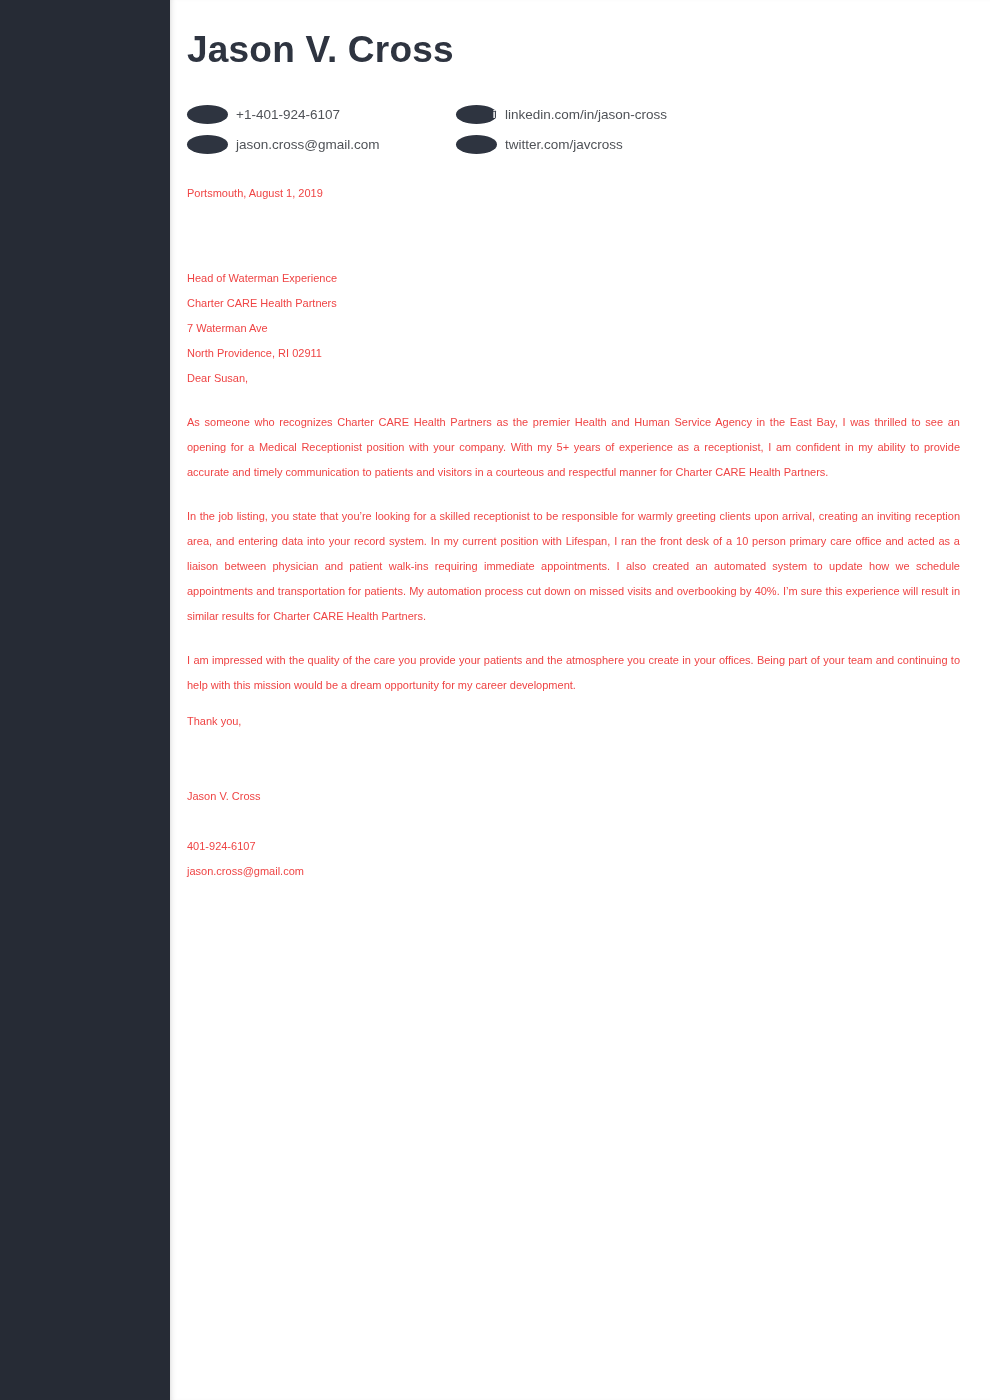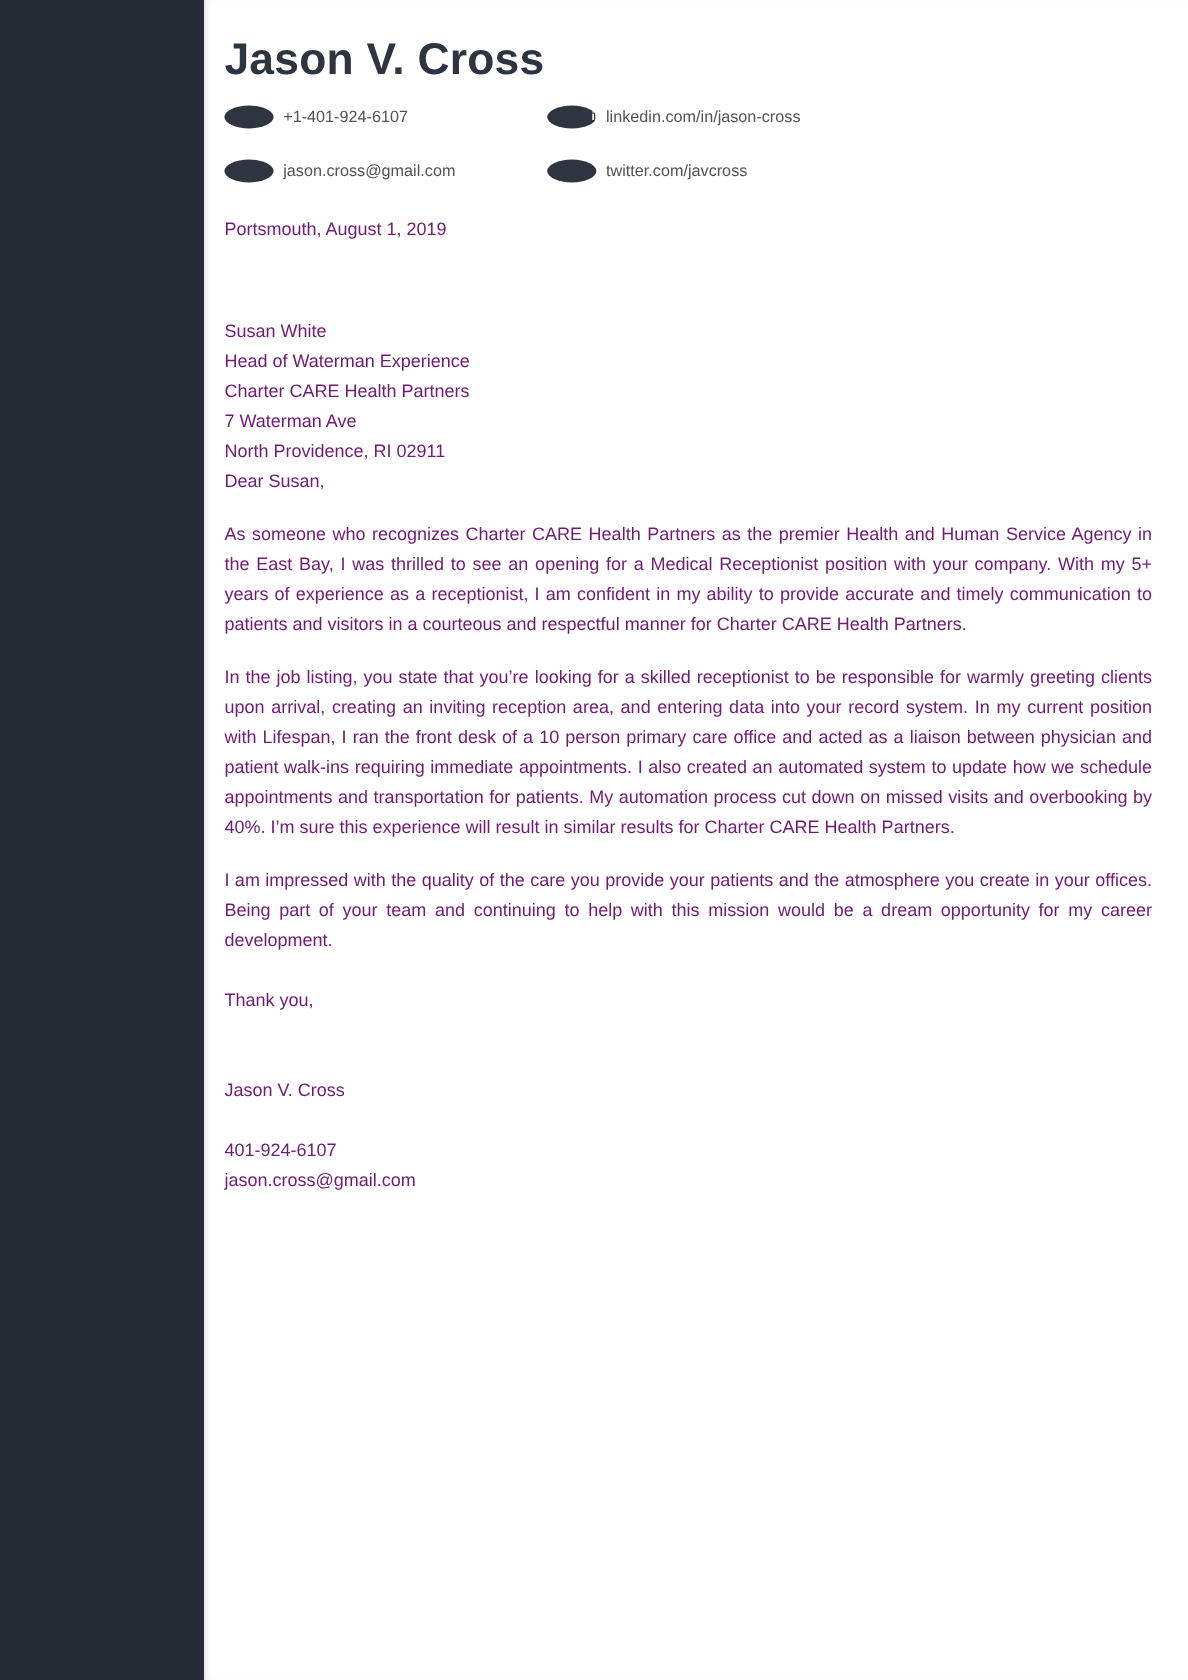--- a/index.html
+++ b/index.html
@@ -27,26 +27,26 @@
 
   .name {
     font-size: 37px;
     font-weight: 800;
     line-height: 44px;
     color: #2e3440;
     letter-spacing: 0.2px;
   }
 
   .contact-grid {
-    margin-top: 16px;
+    margin-top: 33px;
     display: grid;
     grid-template-columns: 269px auto;
     grid-template-rows: repeat(2, 19px);
     grid-auto-flow: column;
-    row-gap: 26px;
+    row-gap: 11px;
   }
   .contact-item { display: flex; align-items: center; }
   .badge {
     width: 19px; height: 19px;
     border-radius: 50%;
     background: #2e3440;
     display: flex; align-items: center; justify-content: center;
     flex: 0 0 19px;
     padding-left: 41px;
   }
@@ -55,31 +55,31 @@
     color: #ffffff; font-size: 10px; font-weight: 700;
     line-height: 1; letter-spacing: -0.3px;
     font-family: "Liberation Sans", sans-serif;
   }
   .contact-item .txt {
     margin-left: 8px;
     font-size: 13.5px;
     color: #4f5257;
   }
 
-  .body-text { font-size: 15px; color: #701a75; line-height: 25px; }
+  .body-text { font-size: 11px; color: #ef4444; line-height: 25px; }
 
   .date-line { margin-top: 27px; }
 
   .recipient { margin-top: 60px; }
 
   .salutation { }
 
   .para { margin-top: 19px; text-align: justify; }
 
-  .closing { margin-top: 25px; }
+  .closing { margin-top: 11px; }
 
   .sig-name { margin-top: 50px; }
 
   .sig-contact { margin-top: 25px; }
 </style>
 </head>
 <body>
 
 <div class="canvas">
 
@@ -124,21 +124,20 @@
           </svg>
         </span>
         <span class="txt">twitter.com/javcross</span>
       </div>
 
     </div>
 
     <div class="body-text date-line">Portsmouth, August 1, 2019</div>
 
     <div class="body-text recipient">
-      <div>Susan White</div>
       <div>Head of Waterman Experience</div>
       <div>Charter CARE Health Partners</div>
       <div>7 Waterman Ave</div>
       <div>North Providence, RI 02911</div>
     </div>
 
     <div class="body-text salutation">Dear Susan,</div>
 
     <p class="body-text para">As someone who recognizes Charter CARE Health Partners as the premier Health and Human Service Agency in the East Bay, I was thrilled to see an opening for a Medical Receptionist position with your company. With my 5+ years of experience as a receptionist, I am confident in my ability to provide accurate and timely communication to patients and visitors in a courteous and respectful manner for Charter CARE Health Partners.</p>
     <p class="body-text para">In the job listing, you state that you’re looking for a skilled receptionist to be responsible for warmly greeting clients upon arrival, creating an inviting reception area, and entering data into your record system. In my current position with Lifespan, I ran the front desk of a 10 person primary care office and acted as a liaison between physician and patient walk-ins requiring immediate appointments. I also created an automated system to update how we schedule appointments and transportation for patients. My automation process cut down on missed visits and overbooking by 40%. I’m sure this experience will result in similar results for Charter CARE Health Partners.</p>

